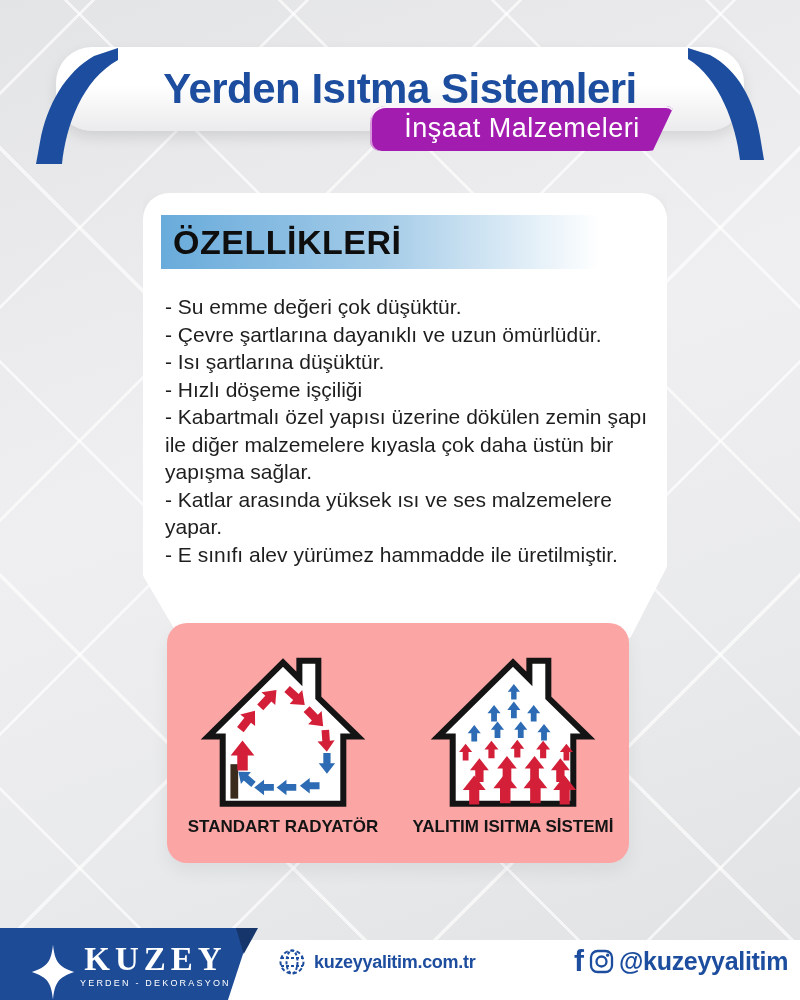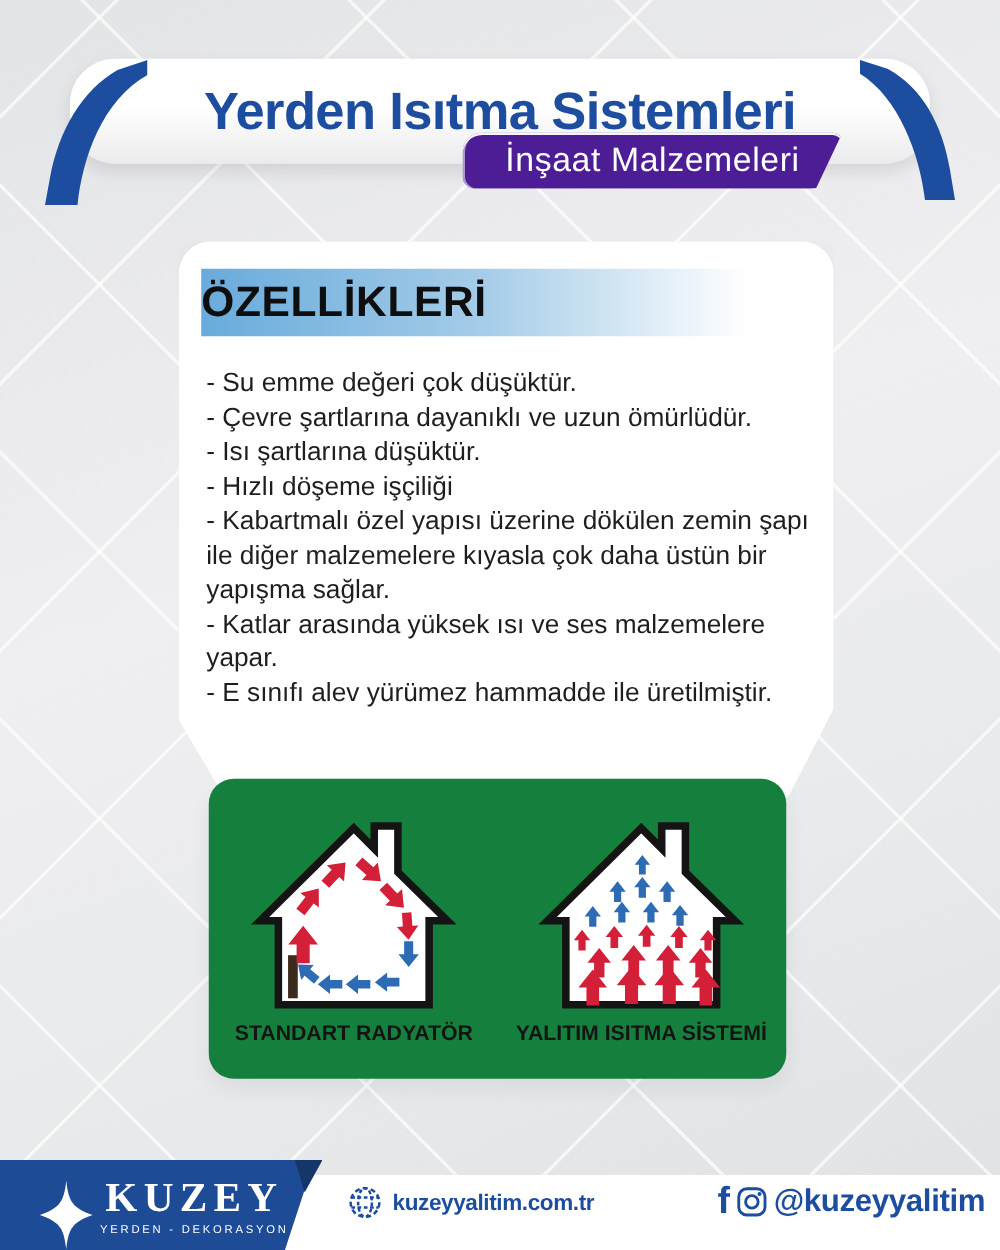--- a/index.html
+++ b/index.html
@@ -20,49 +20,49 @@
     background:linear-gradient(180deg,#ffffff 45%,#ebebed 100%);
     box-shadow:0 6px 14px rgba(0,0,0,.10);
     display:flex;align-items:center;justify-content:center;z-index:2;
   }
   .hdr-title{
     font-size:42px;font-weight:800;color:#1d4d9e;letter-spacing:-.5px;white-space:nowrap;
   }
   .swoosh{z-index:3;}
   .pill{
     left:370px;top:106px;width:304px;height:45px;z-index:4;
-    background:#4c1d95;border-radius:16px 8px 26px 10px;
+    background:#a21caf;border-radius:16px 8px 26px 10px;
     clip-path:polygon(0 0,100% 0,93% 100%,0 100%);
     box-shadow:inset 0 2px 0 rgba(255,255,255,.95), inset 2px 0 0 rgba(255,255,255,.55);
     display:flex;align-items:center;justify-content:center;
   }
   .pill-text{color:#ffffff;font-size:27px;font-weight:400;letter-spacing:.5px;}
 
   
   .card{
     left:143px;top:193px;width:524px;height:445px;background:#ffffff;border-radius:26px;
     clip-path:polygon(0 0,100% 0,100% 84%,93% 100%,7% 100%,0 86%);
     box-shadow:0 10px 22px rgba(0,0,0,.08);z-index:2;
   }
   .card-banner{
     position:absolute;left:18px;top:22px;right:8px;height:54px;
     background:linear-gradient(90deg,#68abdb 0%,#a5cce8 45%,#ffffff 88%);
     display:flex;align-items:center;
   }
   .card-heading{
-    font-size:34px;font-weight:800;color:#0e0e0e;letter-spacing:.5px;
+    font-size:34px;font-weight:800;color:#0e0e0e;letter-spacing:.5px;padding-left:12px;
   }
   .feature-list{
     position:absolute;left:22px;top:100px;width:486px;margin:0;padding:0;list-style:none;
     font-size:21px;line-height:27.5px;color:#1e1e1e;
   }
 
   
   .houses-card{
-    left:167px;top:623px;width:462px;height:240px;background:#15803d;border-radius:20px;
+    left:167px;top:623px;width:462px;height:240px;background:#fca5a5;border-radius:20px;
     box-shadow:0 8px 18px rgba(0,0,0,.06);z-index:3;
     display:flex;justify-content:center;gap:24px;padding-top:24px;box-sizing:border-box;
   }
   .figure{width:206px;display:flex;flex-direction:column;align-items:center;}
   .figure svg{width:206px;height:168px;}
   .caption{font-size:17px;font-weight:700;color:#141414;margin-top:2px;white-space:nowrap;}
 
   
   .footer-strip{left:0;top:940px;width:800px;height:60px;background:#ffffff;z-index:1;}
   .footer-logo-shape{

